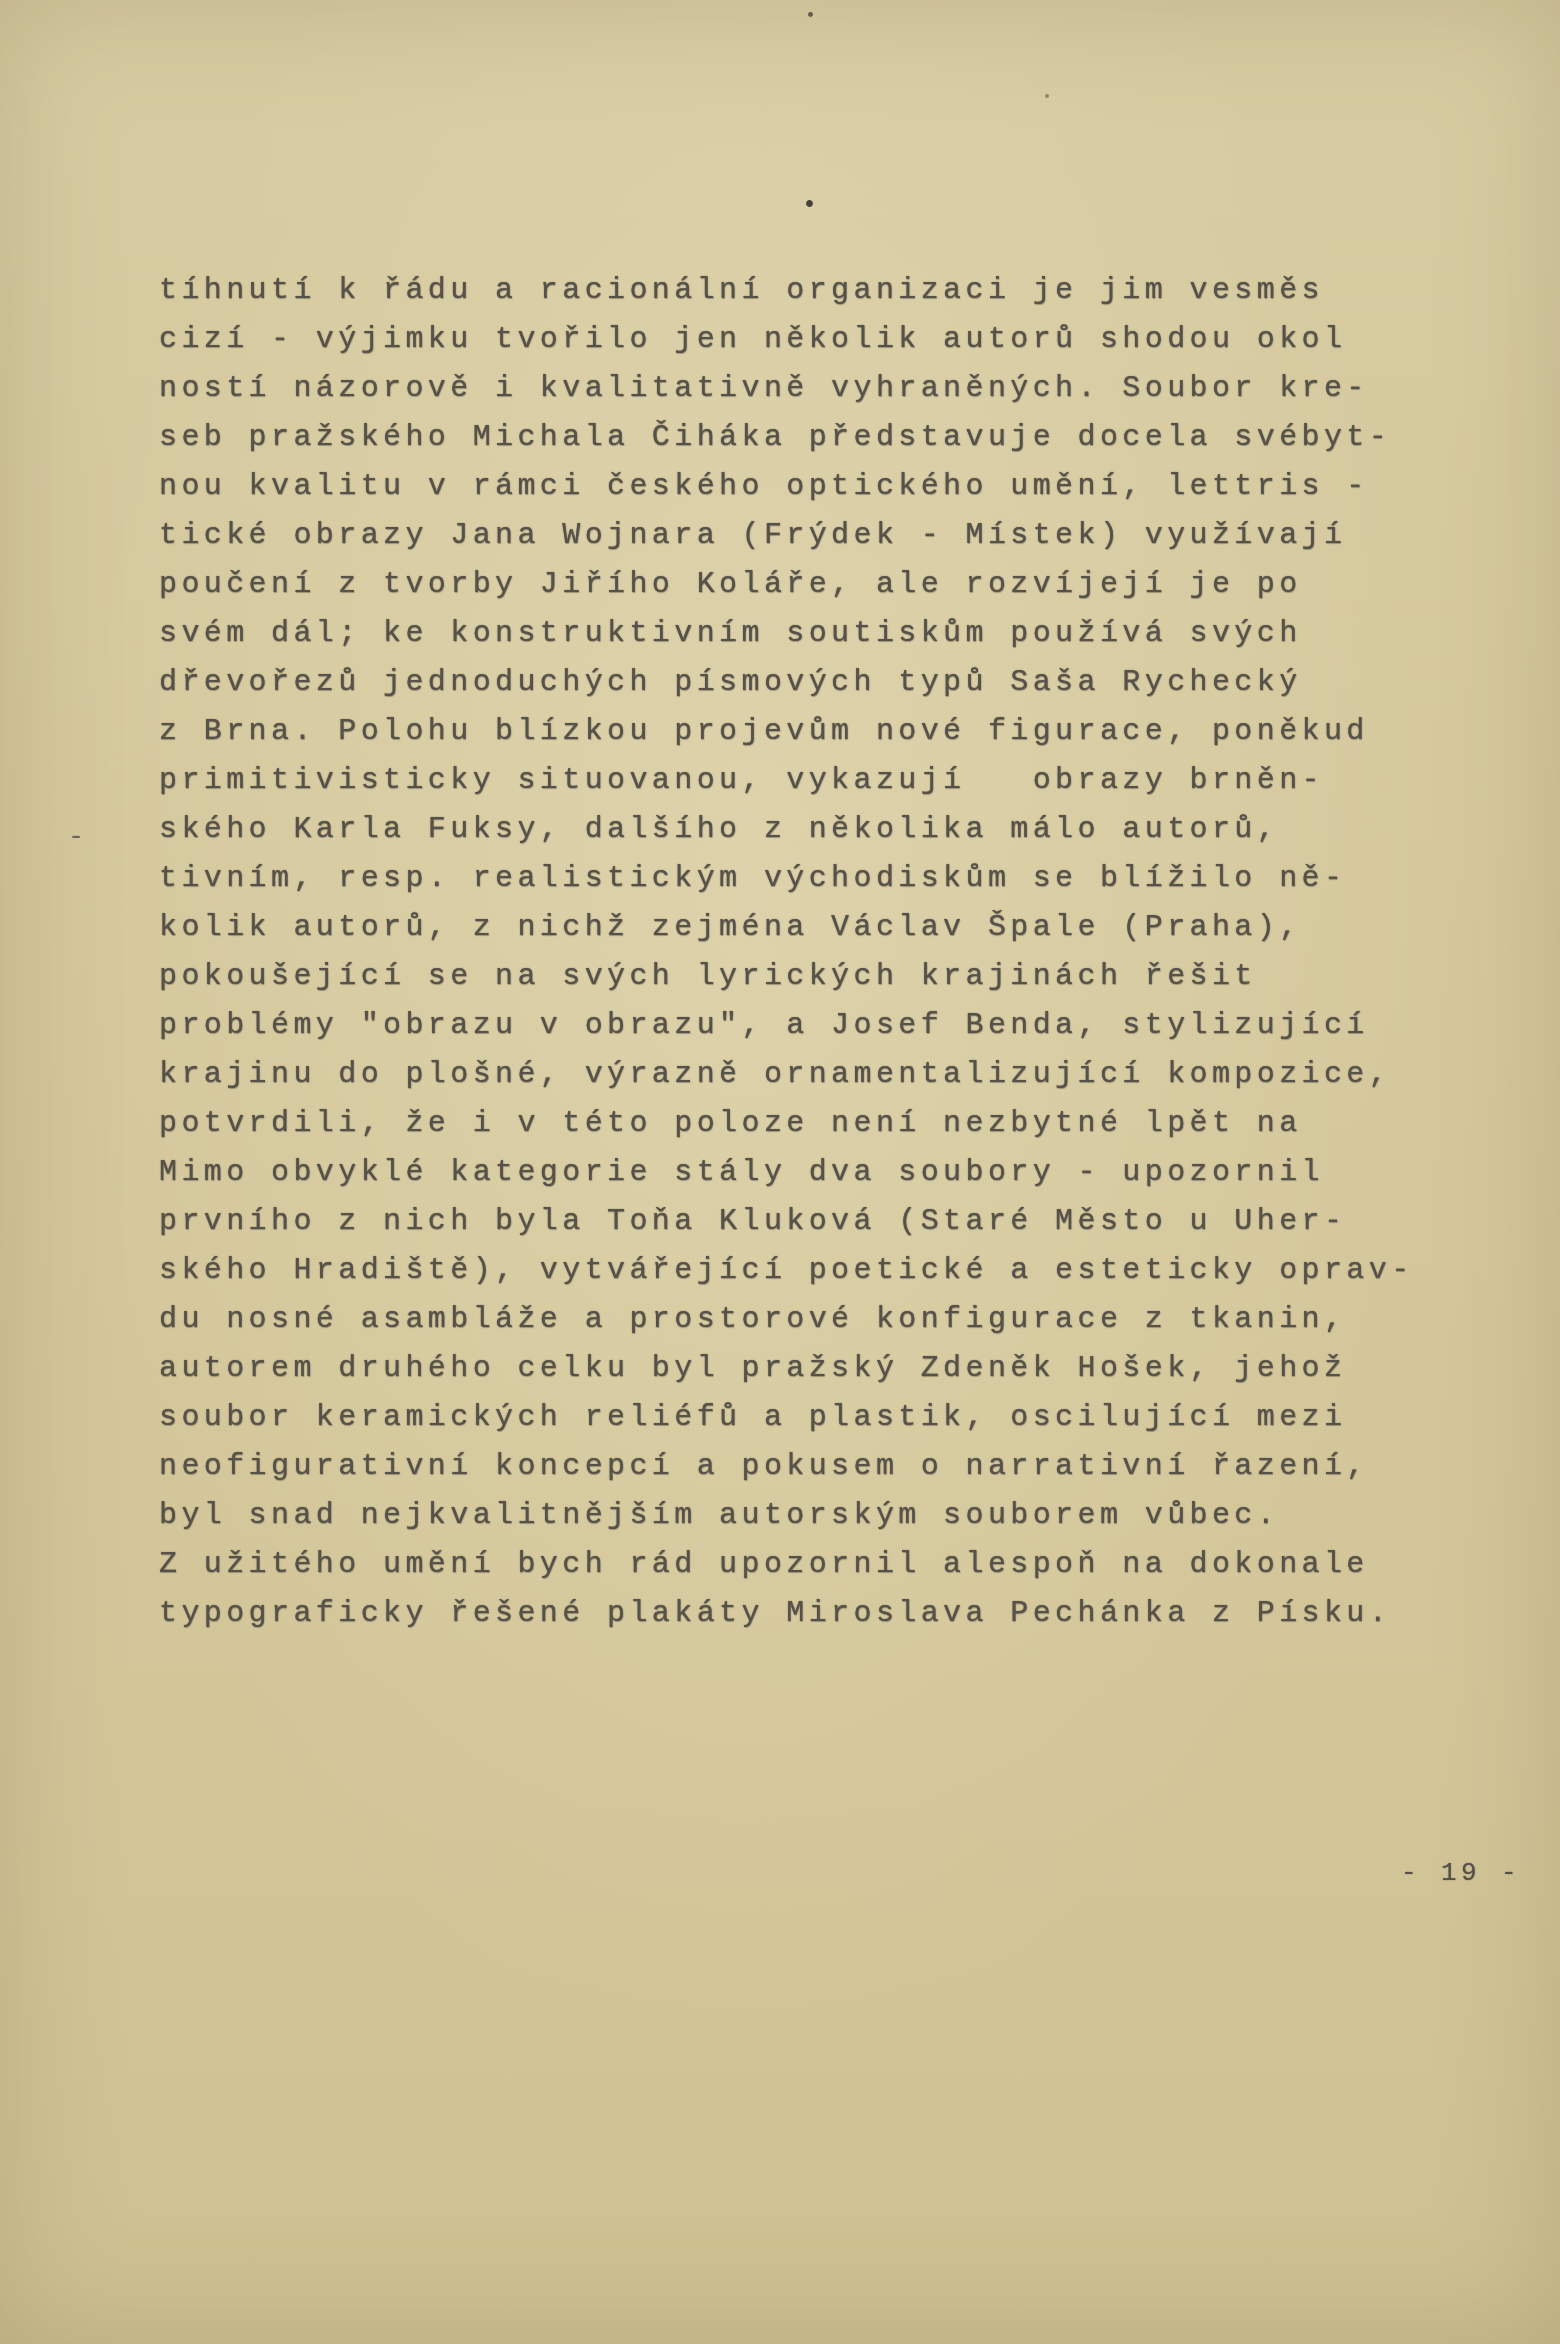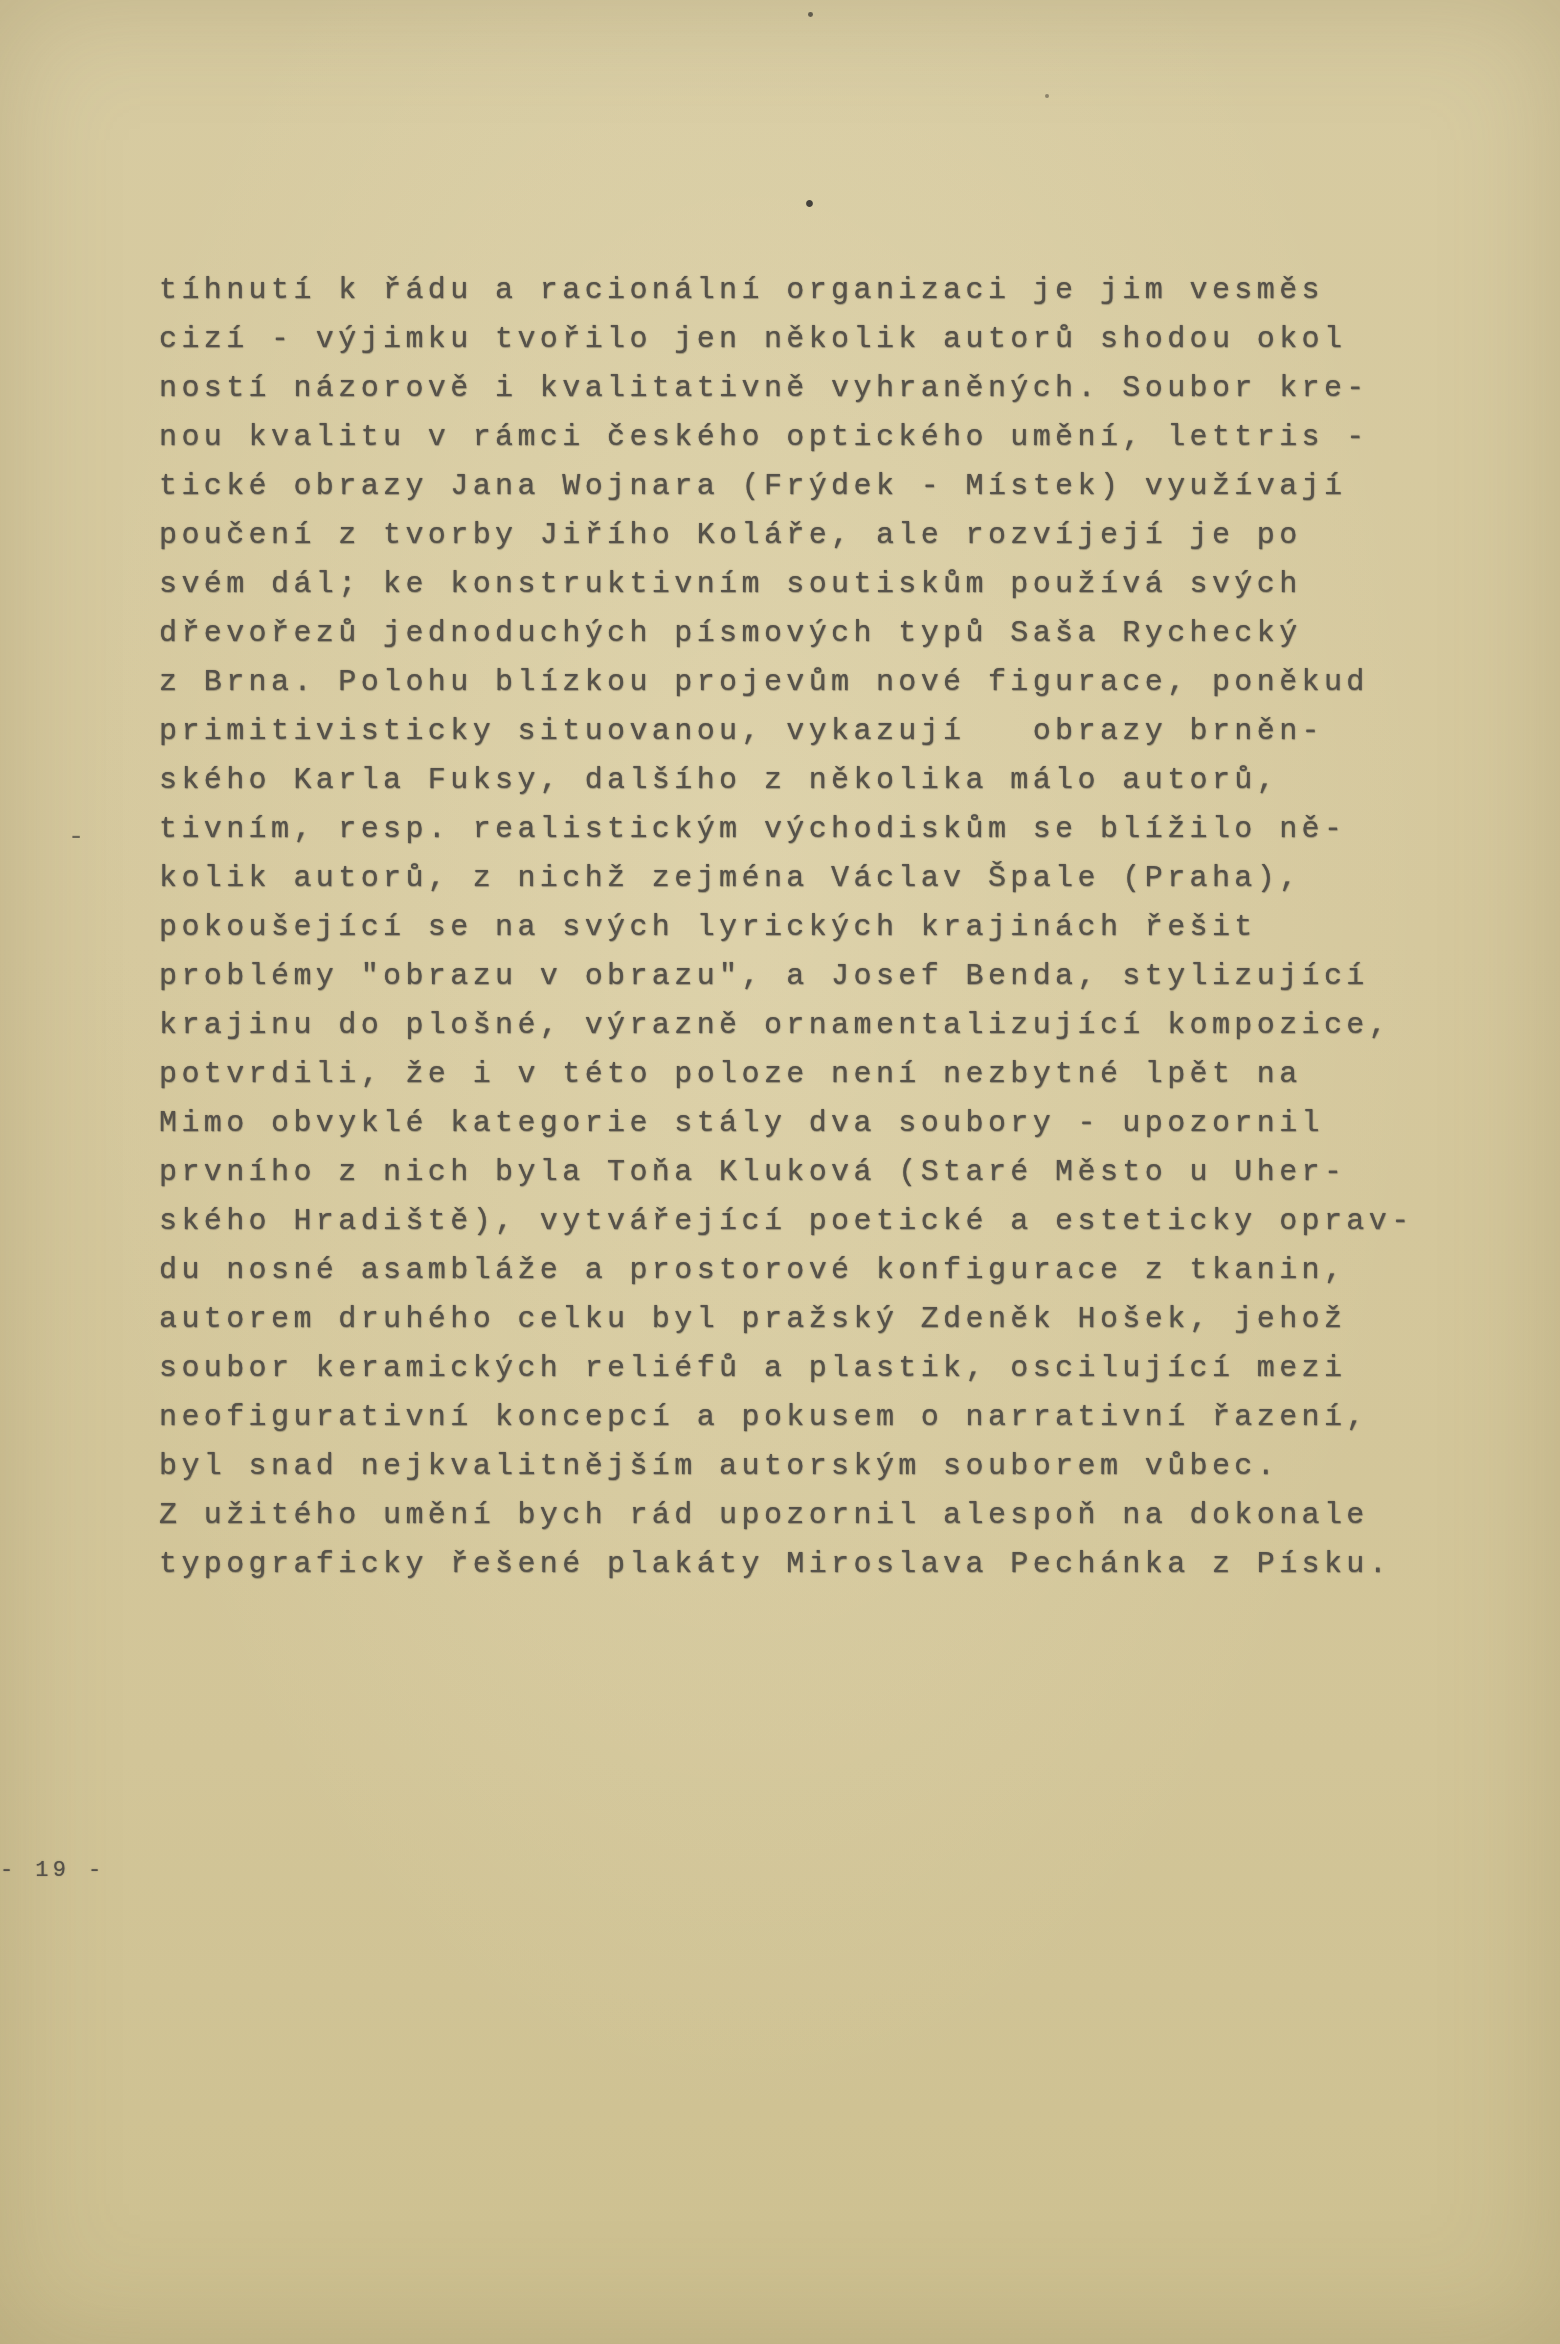--- a/index.html
+++ b/index.html
@@ -36,22 +36,22 @@
     line-height: 49px;
     letter-spacing: 4.4px;
     color: #56524a;
     text-shadow: 0 0 1.2px rgba(75,70,58,0.75), 0.5px 0.5px 0.8px rgba(75,70,58,0.35);
   }
   .page-number {
     position: absolute;
     top: 1858px;
     left: 0;
     width: 1521px;
-    text-align: left;
-    font-size: 22px;
+    text-align: right;
+    font-size: 26px;
     letter-spacing: 4.4px;
     color: #55514a;
     text-shadow: 0 0 1.2px rgba(75,70,58,0.7);
   }
   .ink-dot {
     position: absolute;
     top: 191px;
     left: 802px;
     font-size: 25px;
     color: #45423c;
@@ -90,20 +90,21 @@
   <span class="speck-1"></span>
   <span class="speck-2"></span>
 
   <span class="ink-dot">•</span>
   <span class="stray-dash">-</span>
 
   <div class="text-block">
     <div class="line">tíhnutí k řádu a racionální organizaci je jim vesměs</div>
     <div class="line">cizí - výjimku tvořilo jen několik autorů shodou okol</div>
     <div class="line">ností názorově i kvalitativně vyhraněných. Soubor kre-</div>
+    <div class="line">seb pražského Michala Čiháka představuje docela svébyt-</div>
     <div class="line">nou kvalitu v rámci českého optického umění, lettris -</div>
     <div class="line">tické obrazy Jana Wojnara (Frýdek - Místek) využívají</div>
     <div class="line">poučení z tvorby Jiřího Koláře, ale rozvíjejí je po</div>
     <div class="line">svém dál; ke konstruktivním soutiskům používá svých</div>
     <div class="line">dřevořezů jednoduchých písmových typů Saša Rychecký</div>
     <div class="line">z Brna. Polohu blízkou projevům nové figurace, poněkud</div>
     <div class="line">primitivisticky situovanou, vykazují   obrazy brněn-</div>
     <div class="line">ského Karla Fuksy, dalšího z několika málo autorů,</div>
     <div class="line">tivním, resp. realistickým východiskům se blížilo ně-</div>
     <div class="line">kolik autorů, z nichž zejména Václav Špale (Praha),</div>

